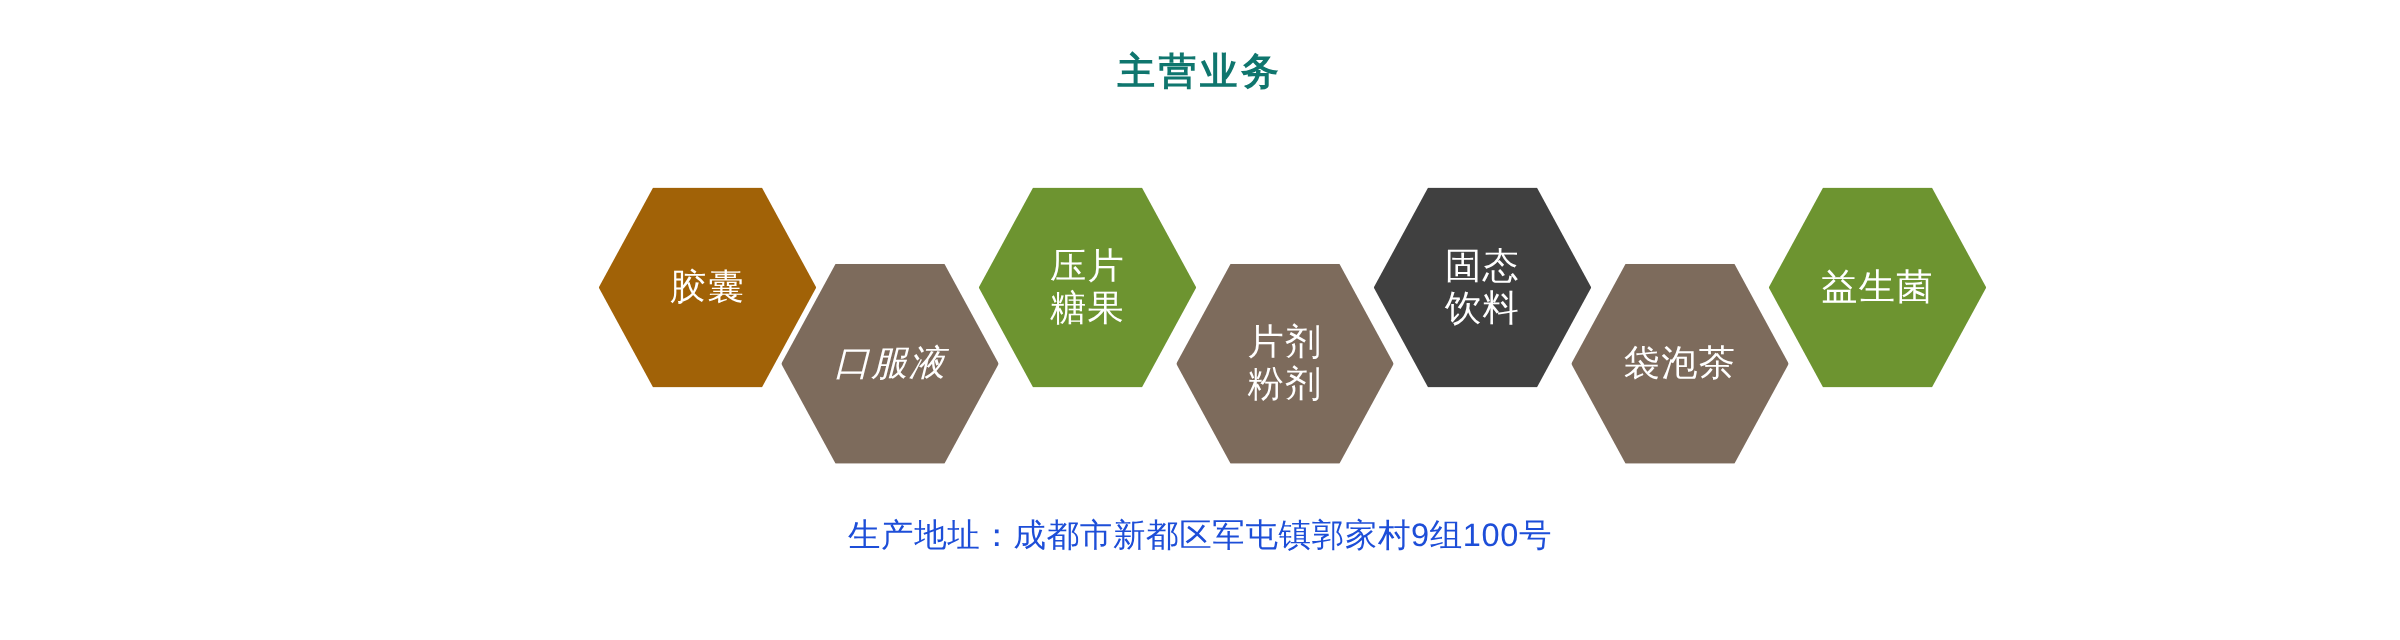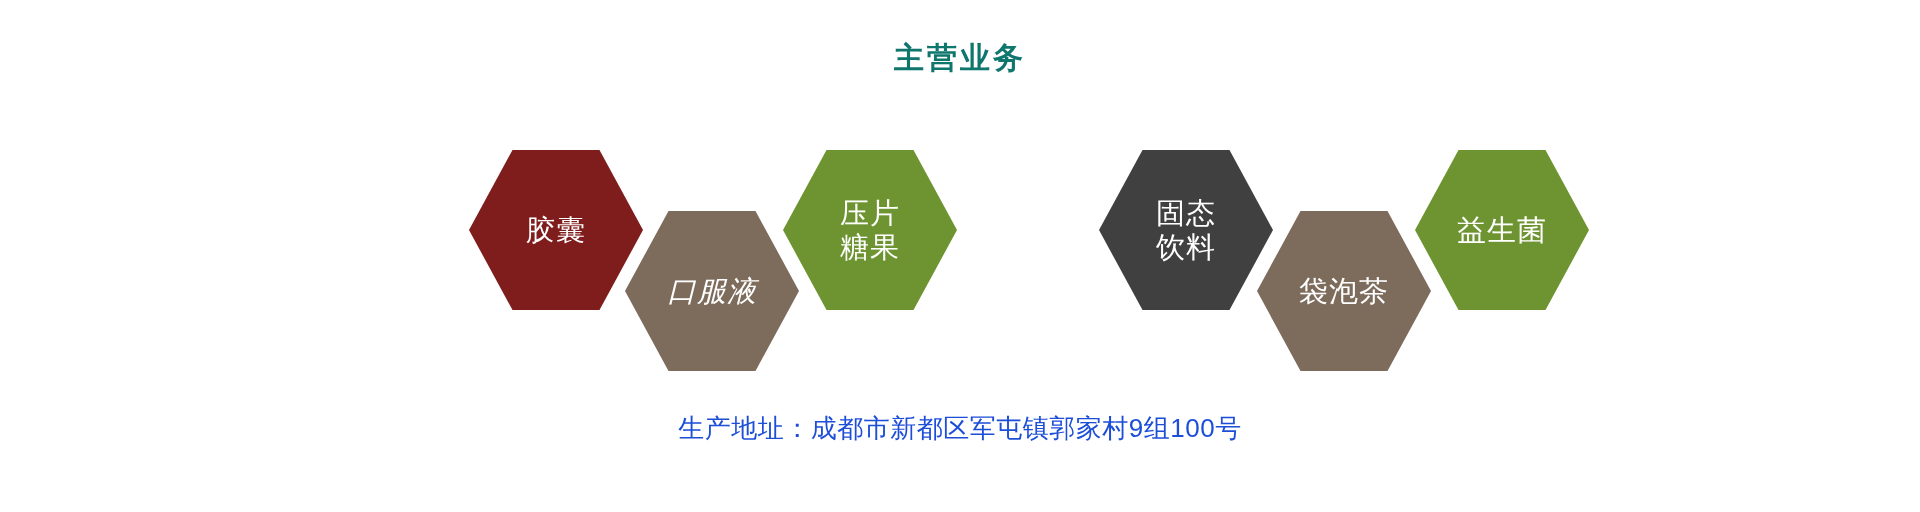--- a/index.html
+++ b/index.html
@@ -72,29 +72,33 @@
     letter-spacing: 0.5px;
     line-height: 1.3;
   }
 </style>
 </head>
 <body>
 
 <div id="page-title">主营业务</div>
 
 <div id="hex-row">
-    <div class="hex up" style="left: 2px; background: #7f1d1d;">
+    <div class="hex up" style="left: 12px; background: #a16207;">
       <span class="hex-label">胶囊</span>
     </div>
     <div class="hex down" style="left: 158px; background: rgb(125, 107, 92); font-style: italic;">
       <span class="hex-label">口服液</span>
     </div>
     <div class="hex up" style="left: 316px; background: rgb(109, 148, 48);">
       <span class="hex-label">压片
 糖果</span>
+    </div>
+    <div class="hex down" style="left: 474px; background: rgb(125, 107, 92);">
+      <span class="hex-label">片剂
+粉剂</span>
     </div>
     <div class="hex up" style="left: 632px; background: #404040;">
       <span class="hex-label">固态
 饮料</span>
     </div>
     <div class="hex down" style="left: 790px; background: rgb(125, 107, 92);">
       <span class="hex-label">袋泡茶</span>
     </div>
     <div class="hex up" style="left: 948px; background: rgb(109, 148, 48); justify-content: center;">
       <span class="hex-label">益生菌</span>

